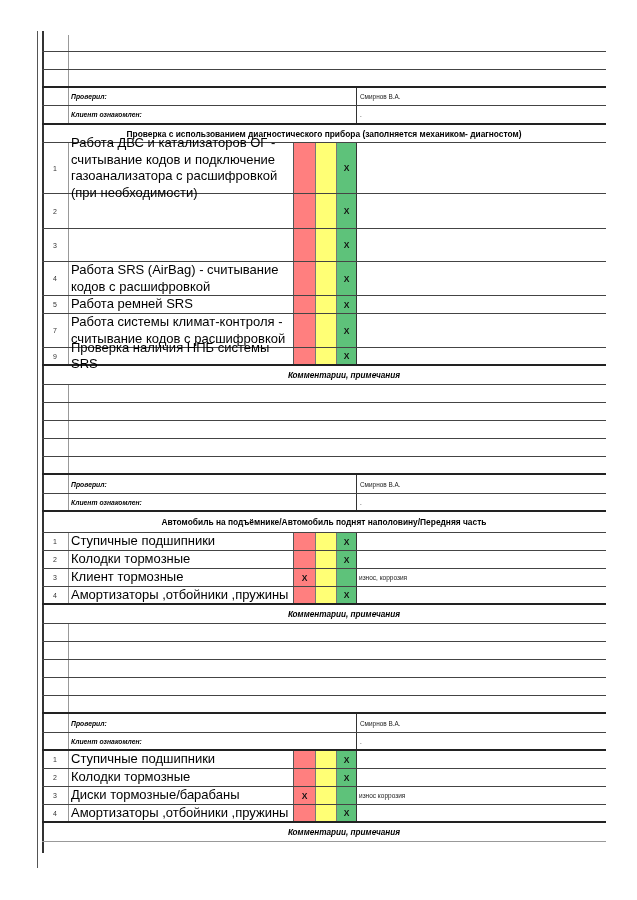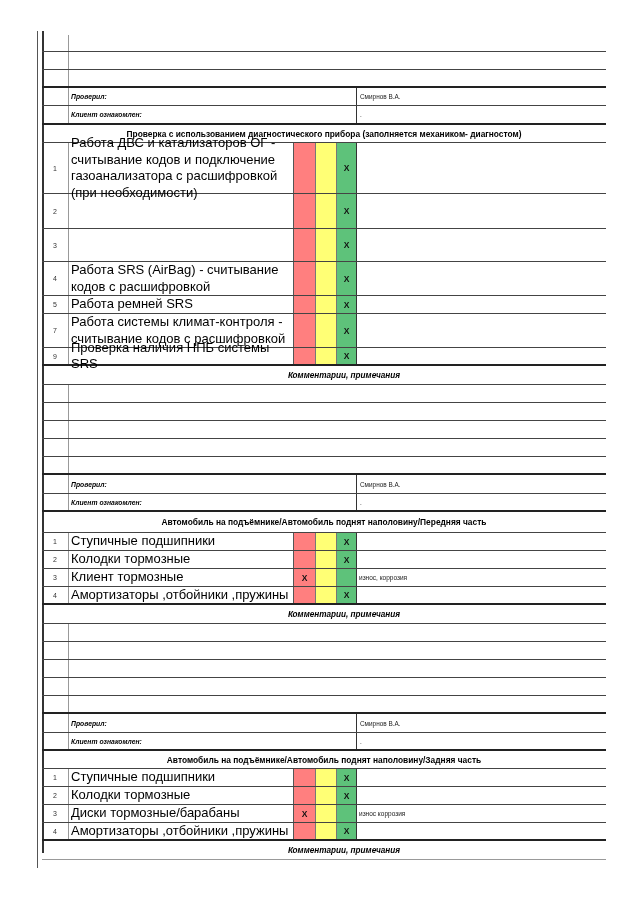--- a/index.html
+++ b/index.html
@@ -268,23 +268,20 @@
     <div class="cell sign-label">Проверил:</div>
     <div class="cell sign-value">Смирнов В.А.</div>
   </div>
   <div class="row thick" style="height:18px">
     <div class="cell blank-num"></div>
     <div class="cell sign-label">Клиент ознакомлен:</div>
     <div class="cell sign-value">.</div>
   </div>
 
   <div class="row" style="height:18px">
-    <div class="cell header-text">Автомобиль на подъёмнике/Автомобиль поднят наполовину/Задняя часть</div>
-  </div>
-  <div class="row" style="height:18px">
     <div class="cell num">1</div>
     <div class="cell desc">Ступичные подшипники</div>
     <div class="cell r">
         <span class="mark"></span>
       </div>
     <div class="cell y">
         <span class="mark"></span>
       </div>
     <div class="cell g">
         <span class="mark">X</span>

